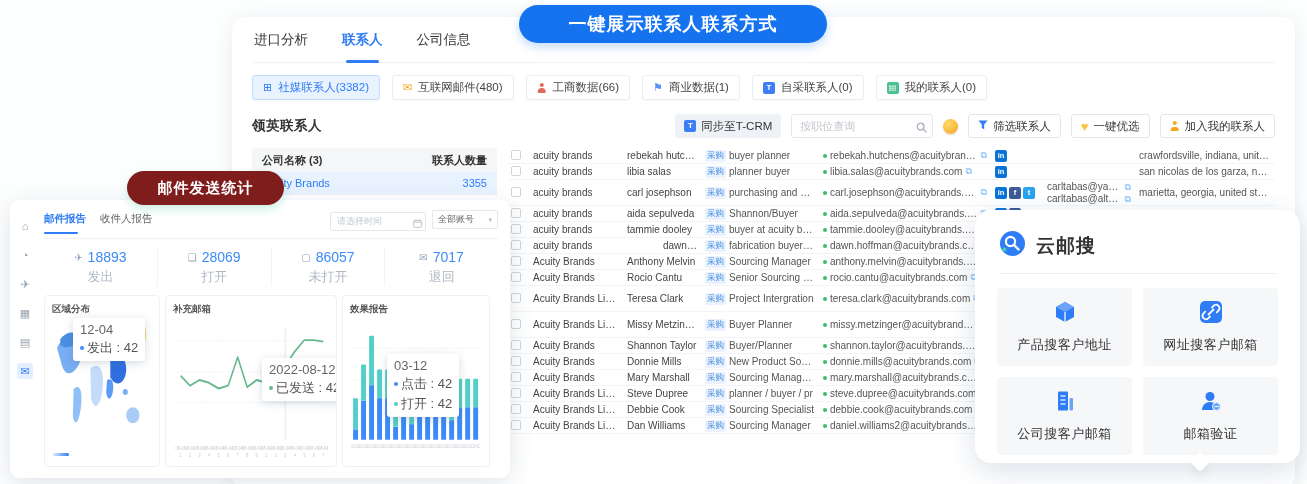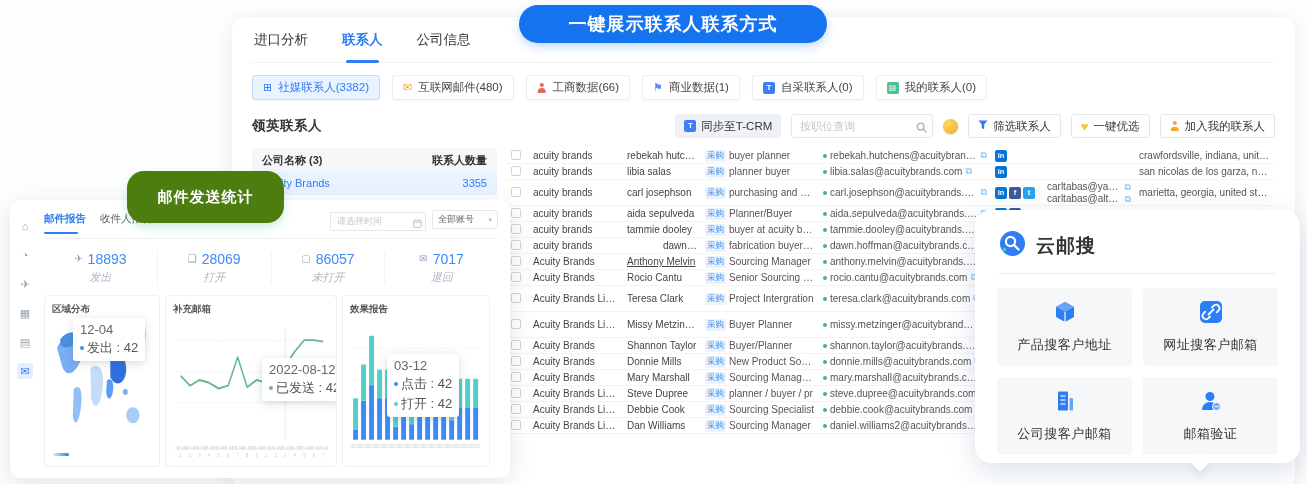--- a/index.html
+++ b/index.html
@@ -80,22 +80,22 @@
 .soc.twitter { background:#29a3ef; }
 .extra-line { display:flex; align-items:center; gap:3px; line-height:12px; }
 .hcoin { width:9px; height:9px; border-radius:50%; background:radial-gradient(circle at 35% 30%, #ffd866, #f5a623); }
 .flt-right { margin-left:auto; margin-right:6px; }
 
 
 .callout-blue { position:absolute; left:519px; top:5px; width:308px; height:38px; z-index:40;
   background:#1673f0; color:#fff; font-size:18px; font-weight:bold; border-radius:19px;
   display:flex; align-items:center; justify-content:center; letter-spacing:1px;
   box-shadow:0 4px 10px rgba(22,115,240,.25); }
-.callout-green { position:absolute; left:127px; top:171px; width:157px; height:52px; z-index:40;
-  background:#4d7c0f; color:#fff; font-size:15px; font-weight:bold; border-radius:17px;
+.callout-green { position:absolute; left:127px; top:171px; width:157px; height:34px; z-index:40;
+  background:#7f1d1d; color:#fff; font-size:15px; font-weight:bold; border-radius:17px;
   display:flex; align-items:center; justify-content:center; letter-spacing:1px;
   box-shadow:0 4px 10px rgba(80,199,162,.3); }
 
 
 .email-card { position:absolute; left:10px; top:200px; width:500px; height:278px; z-index:20;
   background:#fff; border-radius:10px; box-shadow:0 6px 24px rgba(40,70,110,.14); display:flex; }
 .rail { width:30px; flex:none; display:flex; flex-direction:column; align-items:center; gap:13px; padding-top:18px; }
 .rail-ico { width:16px; height:16px; display:flex; align-items:center; justify-content:center;
   color:#9aa5b1; font-size:11px; cursor:pointer; border-radius:3px; }
 .rail-ico.active { background:#e3efff; color:#2e7cf6; }
@@ -111,21 +111,21 @@
 .date-input input::placeholder { color:#c3c8cf; }
 .cal-ic { position:absolute; right:4px; top:4px; }
 .acct-select { width:66px; height:19px; border:1px solid #e5e7eb; border-radius:2px; display:flex;
   align-items:center; justify-content:space-between; padding:0 5px; font-size:9px; color:#666; cursor:pointer; }
 .caret { font-size:7px; color:#b3b9c2; }
 .stats-row { display:flex; height:54px; align-items:center; margin-top:2px; }
 .stat { flex:1; display:flex; flex-direction:column; align-items:center; gap:3px; border-right:1px solid #f2f3f5; }
 .stat:last-child { border-right:none; }
 .stat-val { display:flex; align-items:center; gap:5px; font-size:14px; color:#3d8bf8; }
 .stat-ic { color:#93a6ba; font-size:10px; }
-.stat-label { font-size:11px; color:#b0b8c4;font-style:italic; }
+.stat-label { font-size:13px; color:#b0b8c4; }
 .charts-row { display:flex; gap:5px; }
 .chart-card { border:1px solid #eef0f2; border-radius:4px; padding:7px 7px 4px; height:172px;
   position:relative; background:#fff; overflow:hidden; }
 .chart-title { font-size:9.5px; color:#555; font-weight:bold; }
 .map-card { width:116px; flex:none; }
 .line-card { width:172px; flex:none; }
 .bar-card { width:148px; flex:none; }
 .chart-card svg.plot { width:100%; height:146px; display:block; }
 .ctip { position:absolute; background:#fff; border-radius:3px; box-shadow:0 2px 8px rgba(60,80,110,.22);
   padding:4px 7px; font-size:13px; color:#666; z-index:5; white-space:nowrap; }
@@ -311,21 +311,21 @@
                 </div>
               </div>
               <div>marietta, georgia, united states</div>
             </div>
             <div class="trow">
               <div><span class="cb"></span></div>
               <div style="color: rgb(68, 68, 68);">acuity brands</div>
               <div style="color: rgb(68, 68, 68);">aida sepulveda</div>
               <div class="pos-cell">
                 <span class="tag">采购</span>
-                <span class="etext">Planner/Buyer</span>
+                <span class="etext">Shannon/Buyer</span>
               </div>
               <div class="email-cell">
                 <span class="gdot"></span>
                 <span class="etext">aida.sepulveda@acuitybrands.com</span>
                 <span class="copy-ic">⧉</span>
               </div>
               <div class="soc-cell">
                 <span class="soc linkedin">in</span>
                 <span class="soc facebook">f</span>
               </div>
@@ -372,21 +372,21 @@
                 <div class="extra-line">
                   <span class="etext">dawn.hoff</span>
                   <span class="copy-ic">⧉</span>
                 </div>
               </div>
               <div></div>
             </div>
             <div class="trow">
               <div><span class="cb"></span></div>
               <div style="color: rgb(68, 68, 68);">Acuity Brands</div>
-              <div style="color: rgb(68, 68, 68); text-decoration: underline;">Anthony Melvin</div>
+              <div style="color: rgb(68, 68, 68);">Anthony Melvin</div>
               <div class="pos-cell">
                 <span class="tag">采购</span>
                 <span class="etext">Sourcing Manager</span>
               </div>
               <div class="email-cell">
                 <span class="gdot"></span>
                 <span class="etext">anthony.melvin@acuitybrands.com</span>
                 <span class="copy-ic">⧉</span>
               </div>
               <div class="soc-cell">

